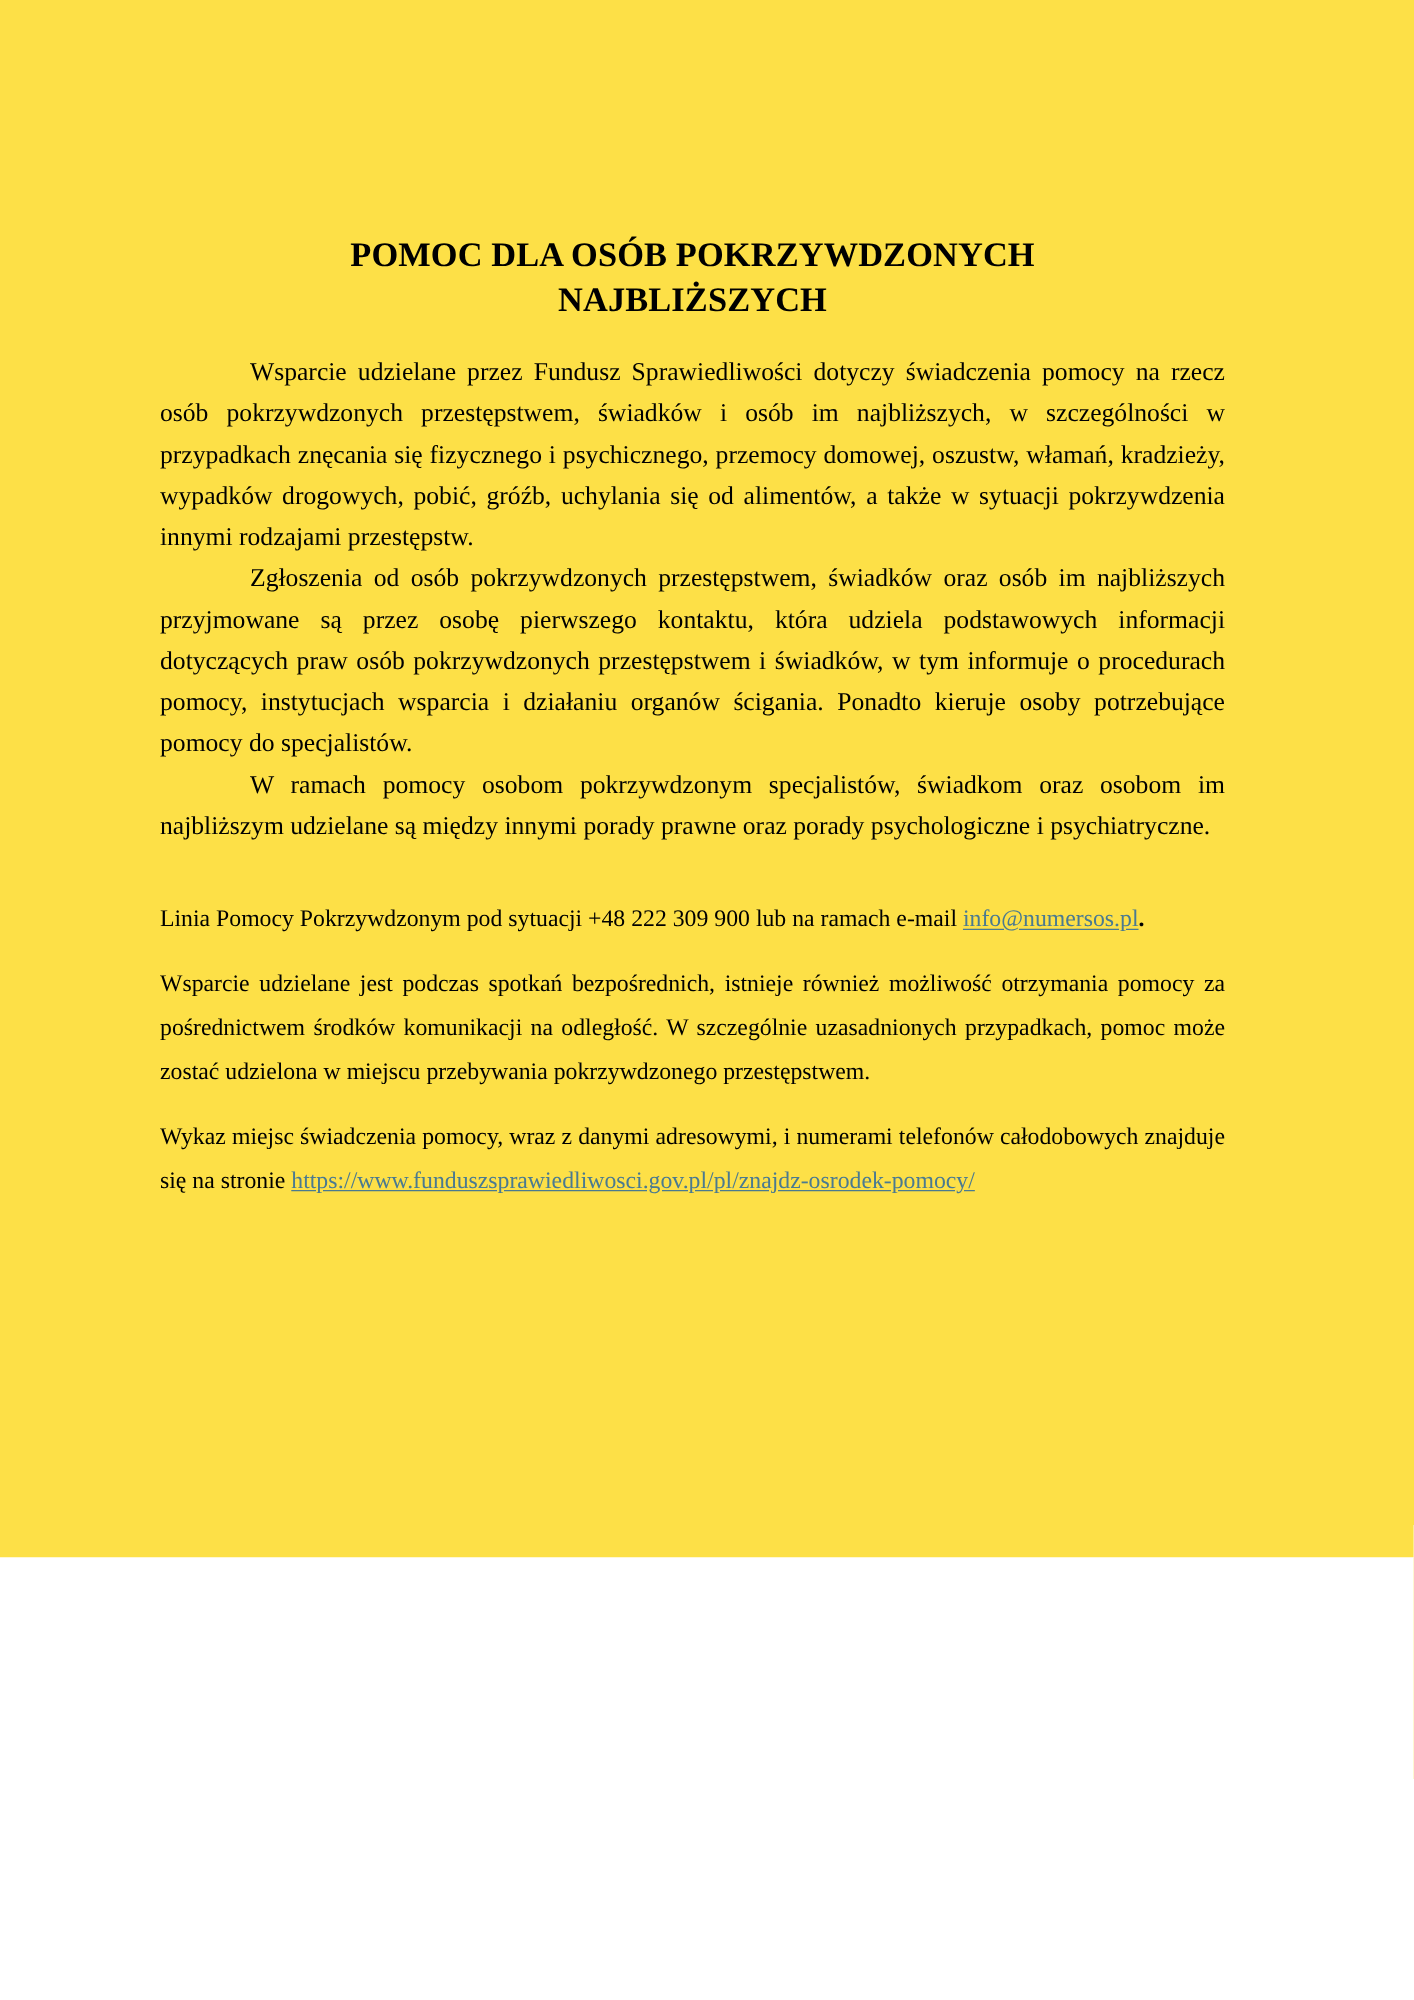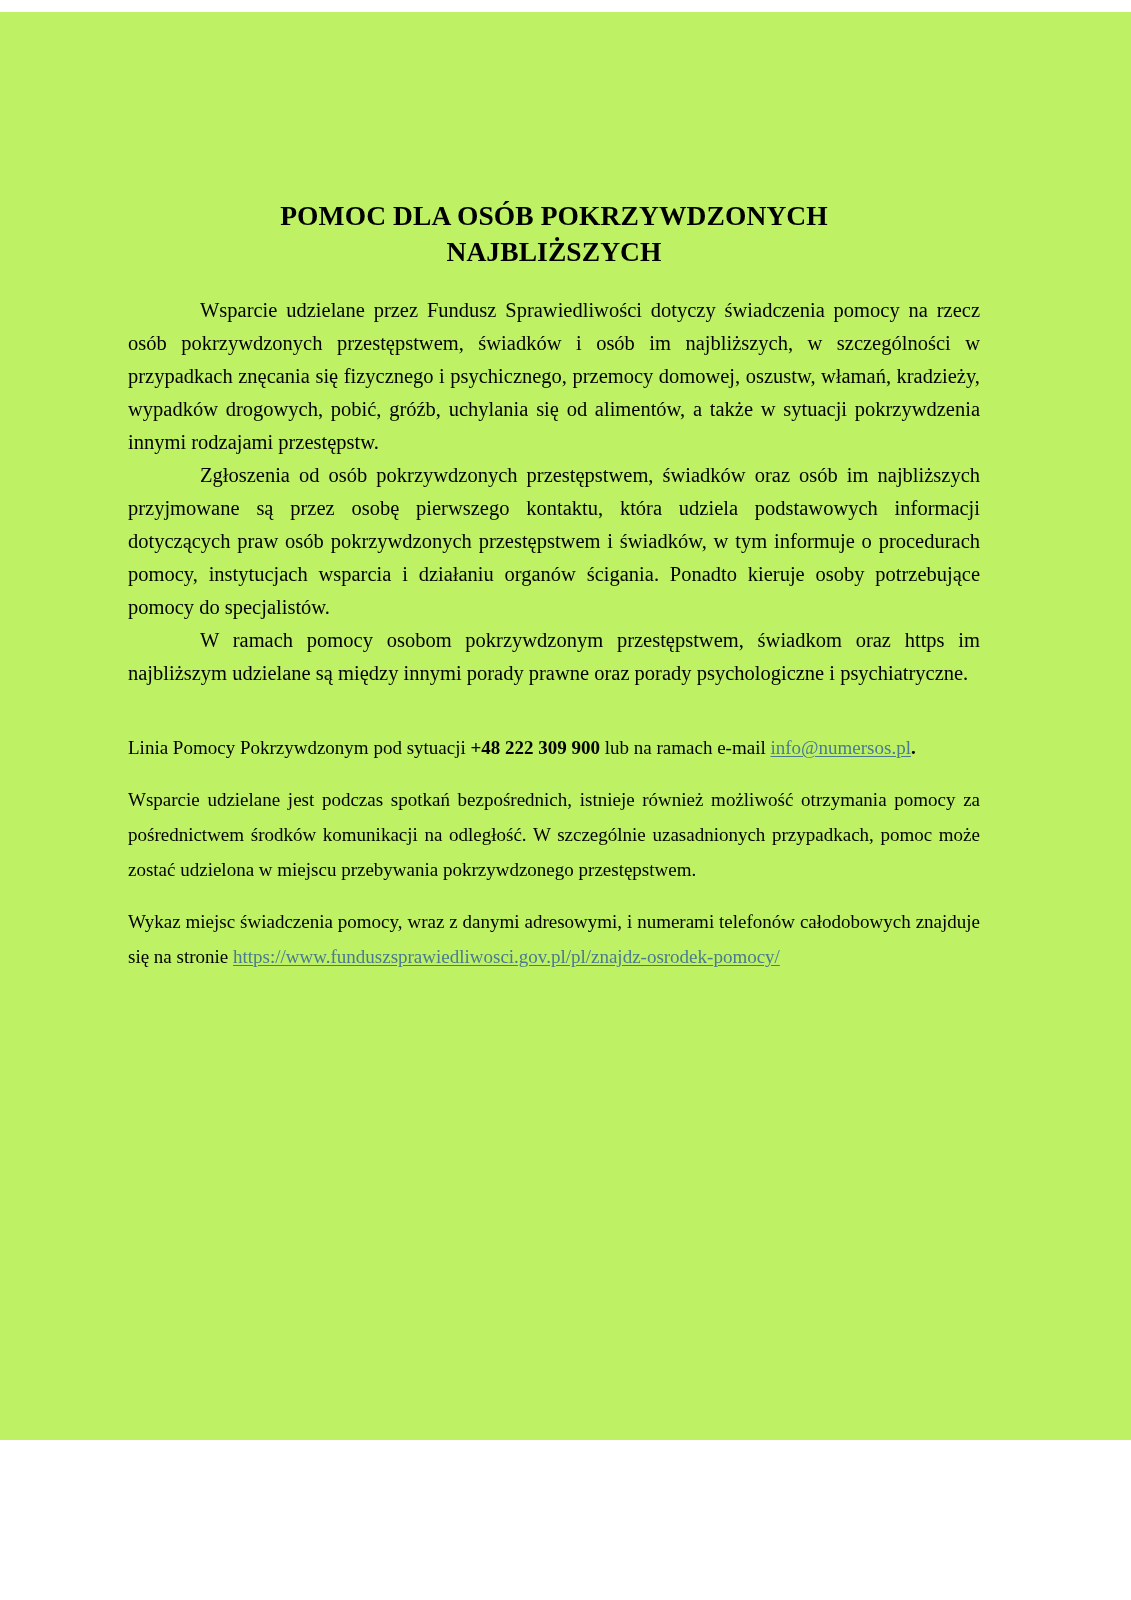--- a/index.html
+++ b/index.html
@@ -5,23 +5,23 @@
 <style>
   html, body {
     margin: 0;
     padding: 0;
     background: #ffffff;
   }
 
   .page {
     position: relative;
     width: 1131px;
-    height: 1428px;
-    margin: 12px auto;
-    background: #bef264;
+    height: 1246px;
+    margin: 0 auto;
+    background: #fde047;
     box-sizing: border-box;
     overflow: hidden;
     font-family: "Liberation Serif", "DejaVu Serif", serif;
     color: #000000;
   }
 
   
   .content {
     position: absolute;
     left: 128px;
@@ -73,21 +73,21 @@
     text-justify: inter-word;
     text-indent: 0;
     color: #000000;
   }
 
   p.para-flat:last-child {
     margin-bottom: 0;
   }
 
   .strong {
-    font-weight: bold;
+    font-weight: normal;
   }
 
   .link {
     color: #4a7a91;
     text-underline-offset: 2px;
   }
 
   .link-bold {
     color: #4a7a91;
     font-weight: normal;
@@ -108,21 +108,21 @@
   <div class="content">
 
     <h1 class="doc-title">
       <span class="title-line">POMOC DLA OSÓB POKRZYWDZONYCH</span>
       <span class="title-line">NAJBLIŻSZYCH</span>
     </h1>
 
     <div class="body-block">
       <p class="para">Wsparcie udzielane przez Fundusz Sprawiedliwości dotyczy świadczenia pomocy na rzecz osób pokrzywdzonych przestępstwem, świadków i osób im najbliższych, w szczególności w przypadkach znęcania się fizycznego i psychicznego, przemocy domowej, oszustw, włamań, kradzieży, wypadków drogowych, pobić, gróźb, uchylania się od alimentów, a także w sytuacji pokrzywdzenia innymi rodzajami przestępstw.</p>
       <p class="para">Zgłoszenia od osób pokrzywdzonych przestępstwem, świadków oraz osób im najbliższych przyjmowane są przez osobę pierwszego kontaktu, która  udziela podstawowych informacji dotyczących praw osób pokrzywdzonych przestępstwem i świadków, w tym informuje o procedurach pomocy, instytucjach wsparcia i działaniu organów ścigania. Ponadto kieruje osoby potrzebujące pomocy do specjalistów.</p>
-      <p class="para">W ramach pomocy osobom pokrzywdzonym przestępstwem, świadkom oraz https im najbliższym udzielane są między innymi porady prawne oraz porady psychologiczne i psychiatryczne.</p>
+      <p class="para">W ramach pomocy osobom pokrzywdzonym specjalistów, świadkom oraz osobom im najbliższym udzielane są między innymi porady prawne oraz porady psychologiczne i psychiatryczne.</p>
     </div>
 
     <div class="lower-block">
 
       <p class="para-flat">
         <span>Linia Pomocy Pokrzywdzonym pod sytuacji </span><span class="strong">+48 222 309 900</span><span> lub na ramach e-mail </span><a class="link-bold" href="#">info@numersos.pl</a><span class="period-bold">.</span>
       </p>
 
       <p class="para-flat">Wsparcie udzielane jest podczas spotkań bezpośrednich, istnieje również możliwość otrzymania pomocy za pośrednictwem środków komunikacji na odległość. W szczególnie uzasadnionych przypadkach, pomoc może zostać udzielona w miejscu przebywania pokrzywdzonego przestępstwem.</p>
 

